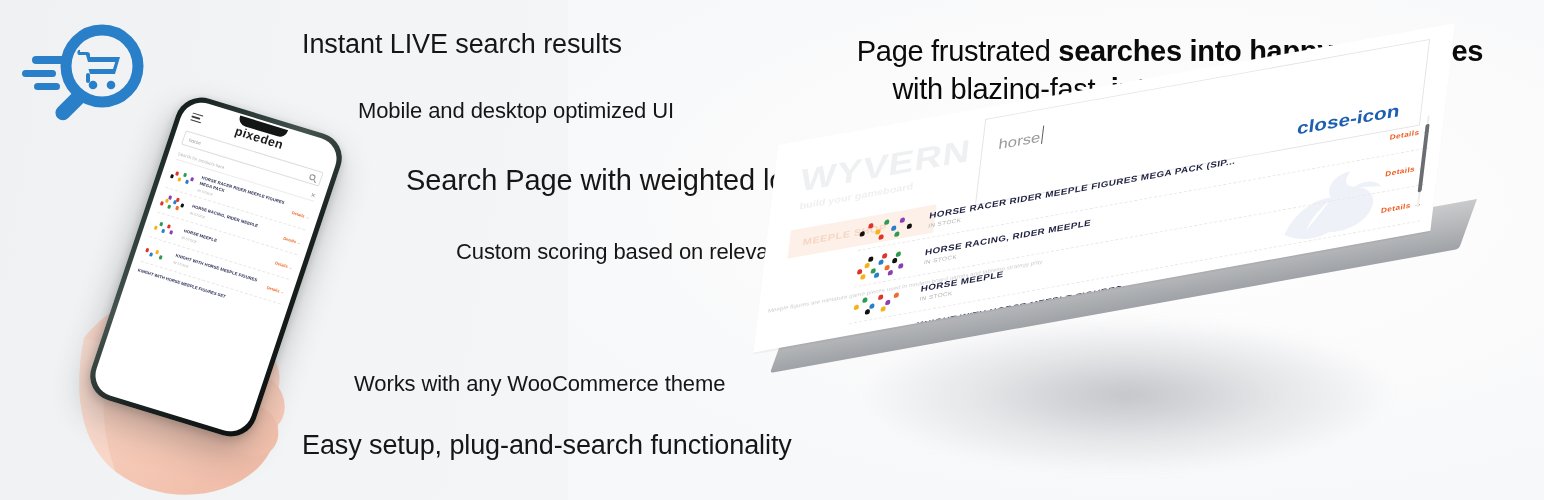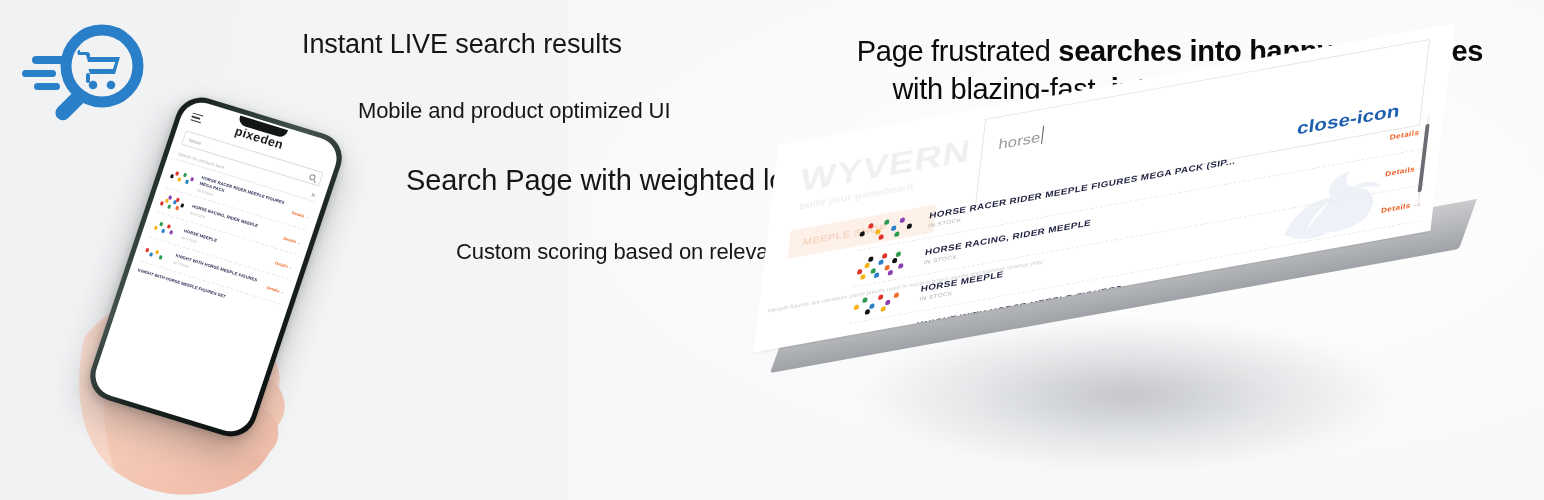--- a/index.html
+++ b/index.html
@@ -288,23 +288,25 @@
         <path d="M66 34 h7 a3 3 0 0 1 3 3 v2 h30 l-5 17 H76 l-1.5 -5 h24.5 l2.2 -7 H74 l-2 -7 h-6 a2.6 2.6 0 0 1 0 -5.2 z"></path>
         <rect x="72" y="55" width="4" height="10" rx="2"></rect>
         <circle cx="79" cy="67" r="4.3"></circle>
         <circle cx="97" cy="67" r="4.3"></circle>
       </g>
     </svg>
   </div>
 
   <div class="features">
     <div class="feature f0">Instant LIVE search results</div>
-    <div class="feature f1">Mobile and product optimized UI</div>
+    <div class="feature f1">Mobile and desktop optimized UI</div>
     <div class="feature f2">Search Page with weighted logic</div>
     <div class="feature f3">Custom scoring based on relevance</div>
+    <div class="feature f5">Works with any WooCommerce theme</div>
+    <div class="feature f6">Easy setup, plug-and-search functionality</div>
   </div>
 
   <div class="headline">
     <span class="line"><span>Page frustrated </span><b>searches into happy purchases</b></span>
     <span class="line"><span>with blazing-fast, </span><b>intelligent</b><span> product search.</span></span>
   </div>
 
   <div class="phone-scene">
 
     <div class="hand">

